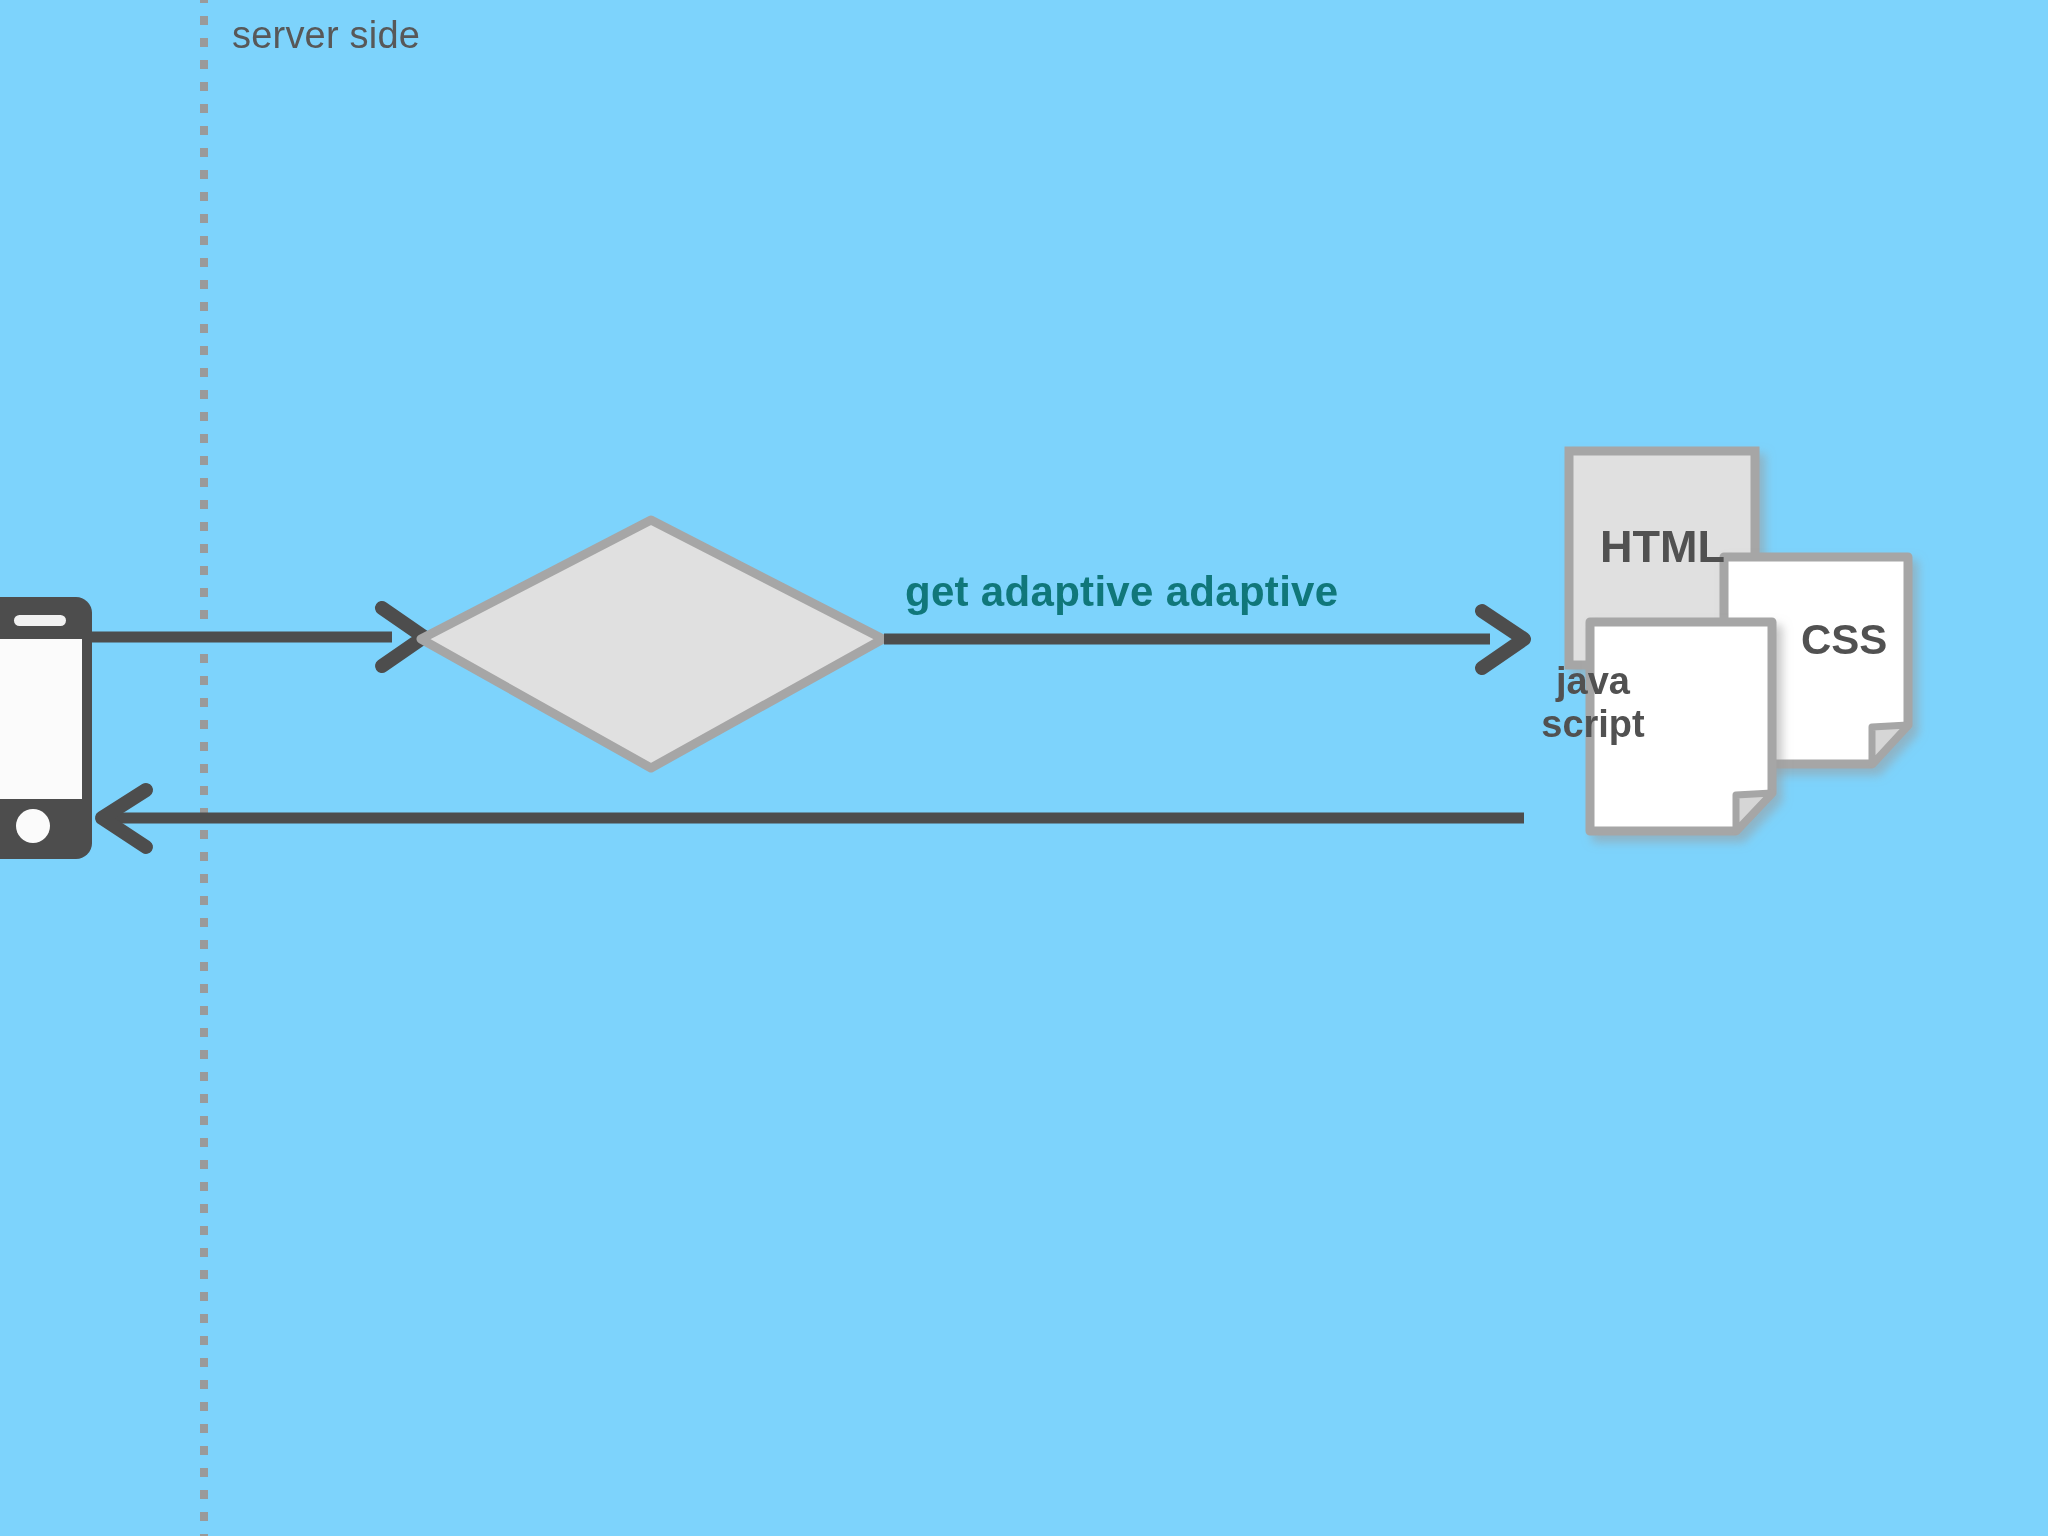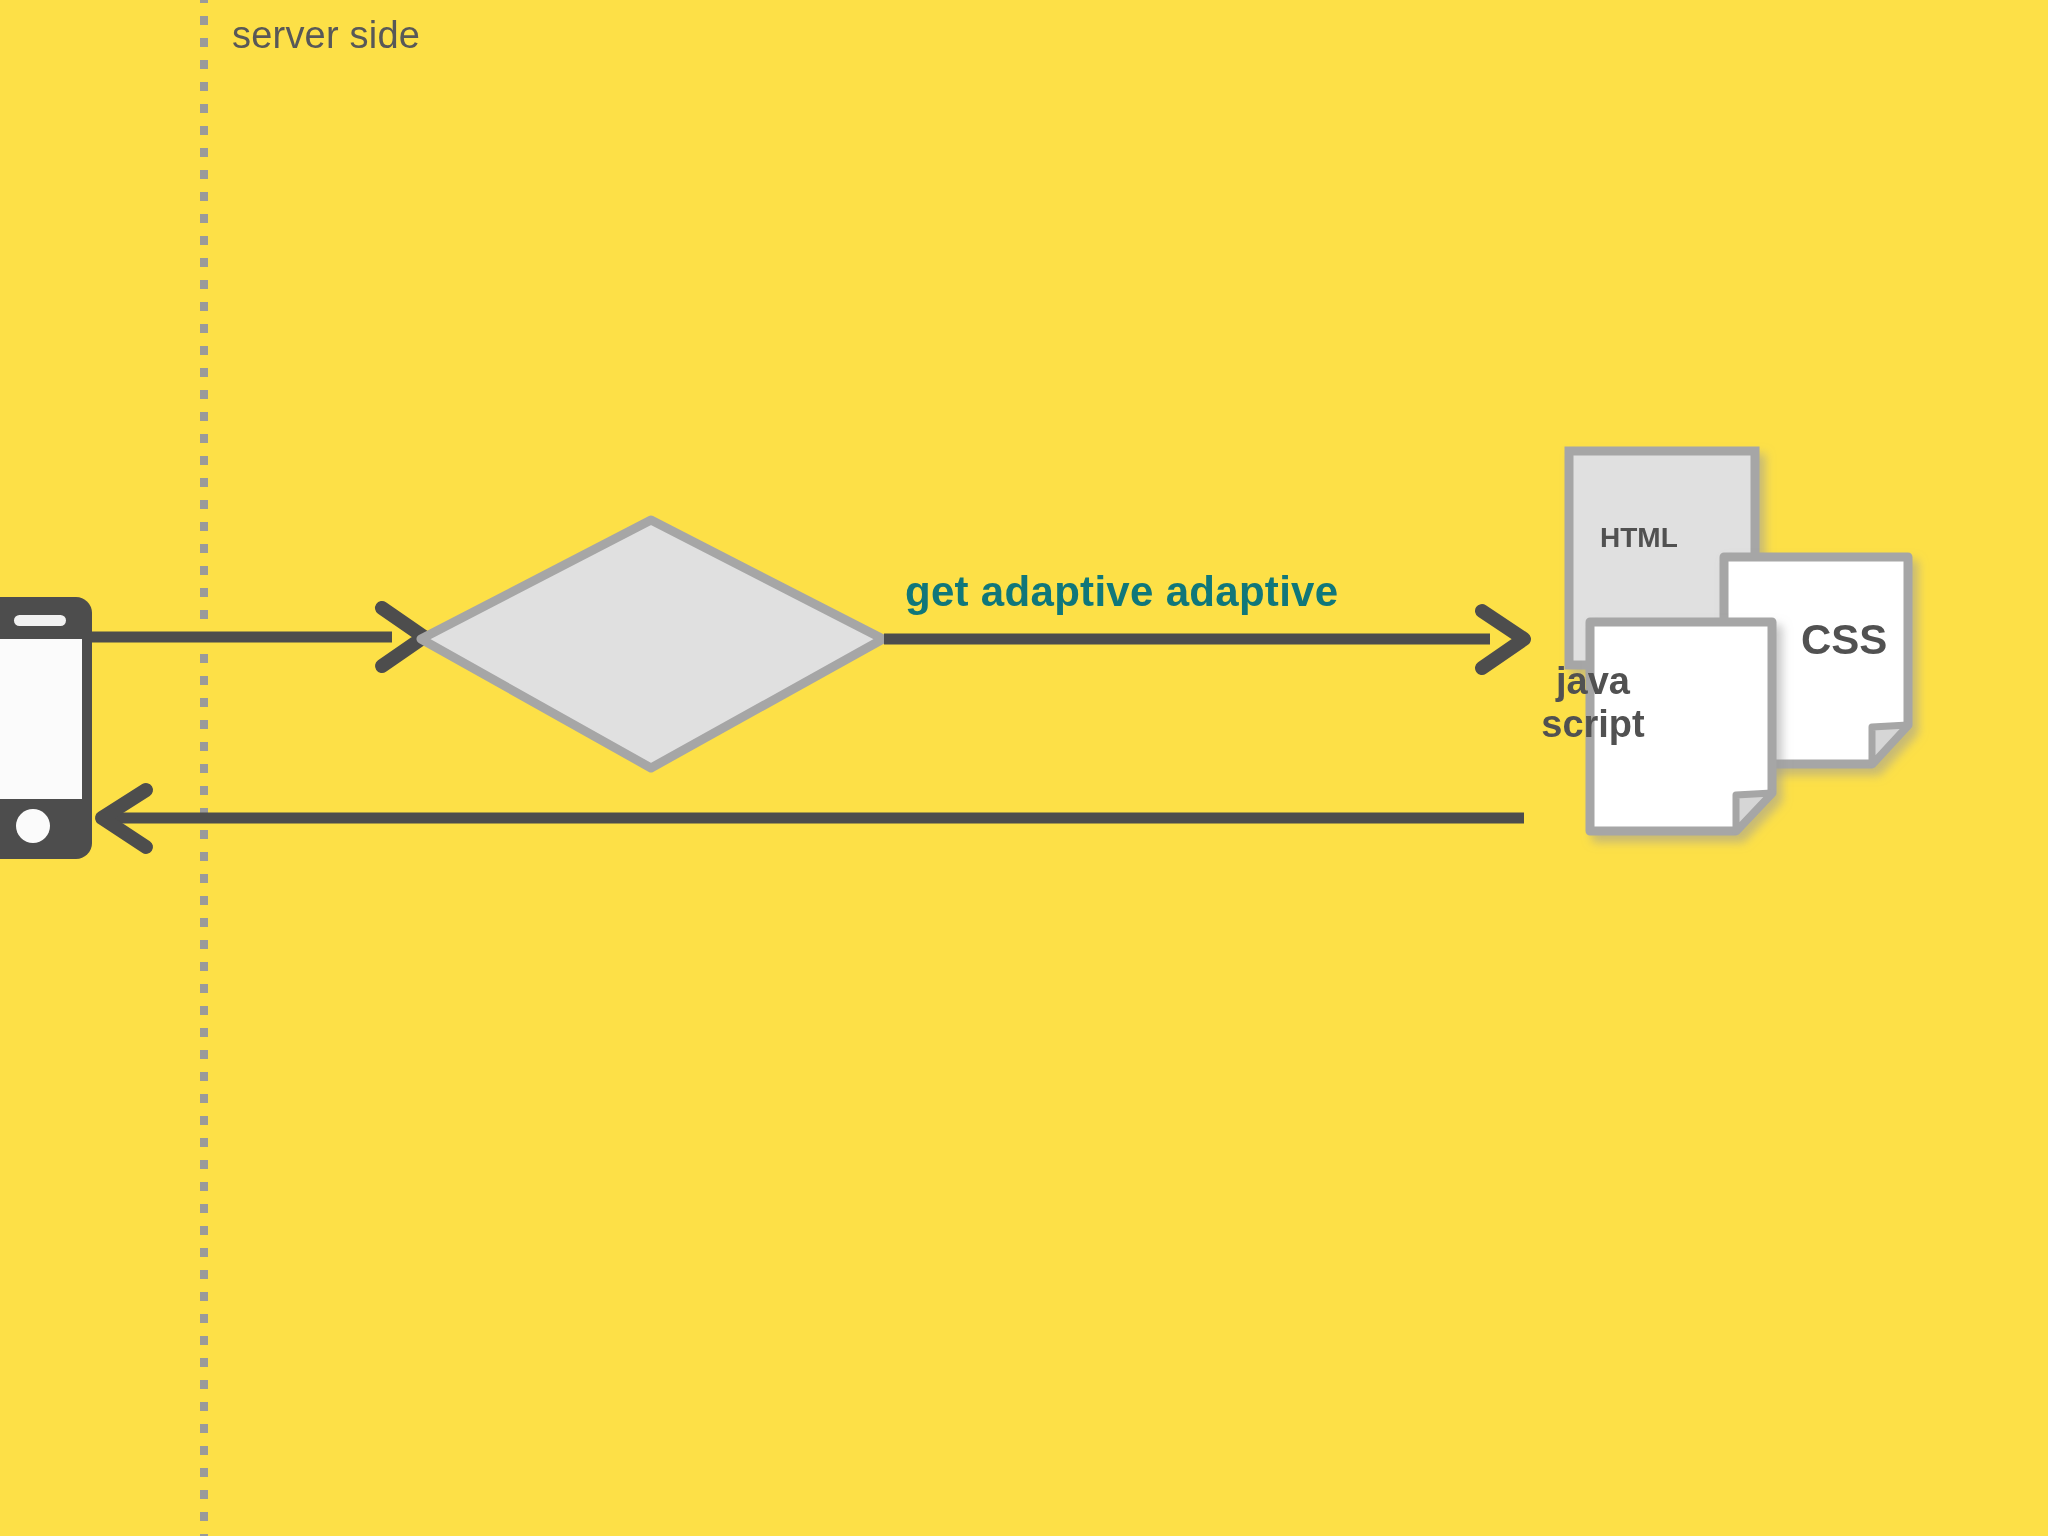--- a/index.html
+++ b/index.html
@@ -7,21 +7,21 @@
     padding: 0;
     background: #f6f6f5;
   }
   body {
     font-family: "Liberation Sans", sans-serif;
   }
   #stage {
     position: relative;
     width: 2048px;
     height: 1536px;
-    background: #fde047;
+    background: #7dd3fc;
     overflow: hidden;
   }
 
   
   .divider {
     position: absolute;
     left: 200px;
     top: -6px;
     width: 8px;
     height: 1548px;
@@ -120,21 +120,21 @@
   }
 
   
   .doc-label {
     position: absolute;
     font-weight: bold;
     color: #515151;
     text-align: center;
     line-height: 1.12;
   }
-  .doc-label.html  { left: 1600px; top: 522px; font-size: 28px; }
+  .doc-label.html  { left: 1600px; top: 522px; font-size: 45px; }
   .doc-label.css   { left: 1768px; top: 616px; font-size: 42px; margin-left: 33px; }
   .doc-label.js    { left: 1520px; top: 660px; width: 146px; font-size: 38px; }
 </style>
 </head>
 <body>
 
 <div id="stage">
 
   <div class="divider"></div>
 

